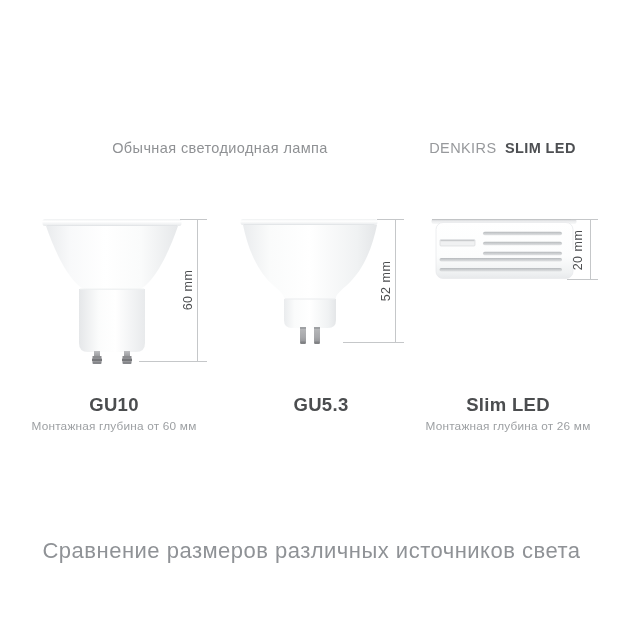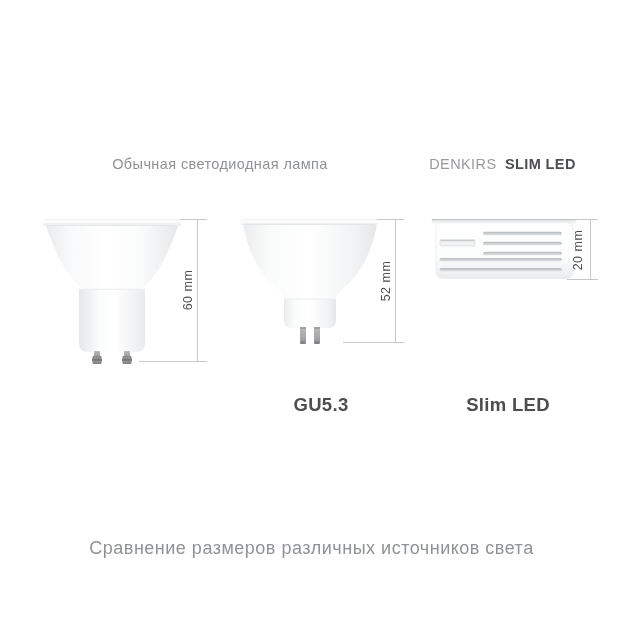--- a/index.html
+++ b/index.html
@@ -11,21 +11,21 @@
     position: relative;
     width: 623px;
     height: 623px;
     background: #ffffff;
     overflow: hidden;
     font-family: "Liberation Sans", sans-serif;
   }
   
   .header {
     position: absolute;
-    top: 156px;
+    top: 140px;
     font-size: 14.5px;
     letter-spacing: 0.4px;
     color: #8f9194;
     text-align: center;
     white-space: nowrap;
   }
   .header-left { left: 60px; width: 320px; }
   .header-right { left: 405px; width: 195px; }
   .header-right .brand { color: #97999c; font-weight: 400; margin-top: 13px; }
   .header-right .product { color: #4d4f52; font-weight: 700; margin-left: 4px; }
@@ -85,21 +85,21 @@
   .item-label-2 { left: 221px; }
   .item-label-3 { left: 408px; }
 
   
   .caption {
     position: absolute;
     left: 0;
     right: 0;
     top: 538px;
     text-align: center;
-    font-size: 18px;
+    font-size: 22px;
     letter-spacing: 0.5px;
     color: #8f9296;
   }
 </style>
 </head>
 <body>
 
 <div class="stage">
 
   <div class="header header-left">Обычная светодиодная лампа</div>
@@ -240,24 +240,29 @@
     <div class="dim-label" style="left:358px; top:273px;">52 mm</div>
   </div>
 
   <div>
     <div class="dim-h" style="left:571px; top:219px; width:27px;"></div>
     <div class="dim-v" style="left:590px; top:219px; height:61px;"></div>
     <div class="dim-h" style="left:567px; top:279px; width:31px;"></div>
     <div class="dim-label" style="left:550px; top:242px;">20 mm</div>
   </div>
 
+  <div class="item-label item-label-1">
+    <div class="name">GU10</div>
+    <div class="subtitle">Монтажная глубина от 60 мм</div>
+  </div>
 
   <div class="item-label item-label-2">
     <div class="name">GU5.3</div>
   </div>
 
   <div class="item-label item-label-3">
     <div class="name">Slim LED</div>
+    <div class="subtitle">Монтажная глубина от 26 мм</div>
   </div>
 
   <div class="caption">Сравнение размеров различных источников света</div>
 
 </div>
 
 </body></html>

